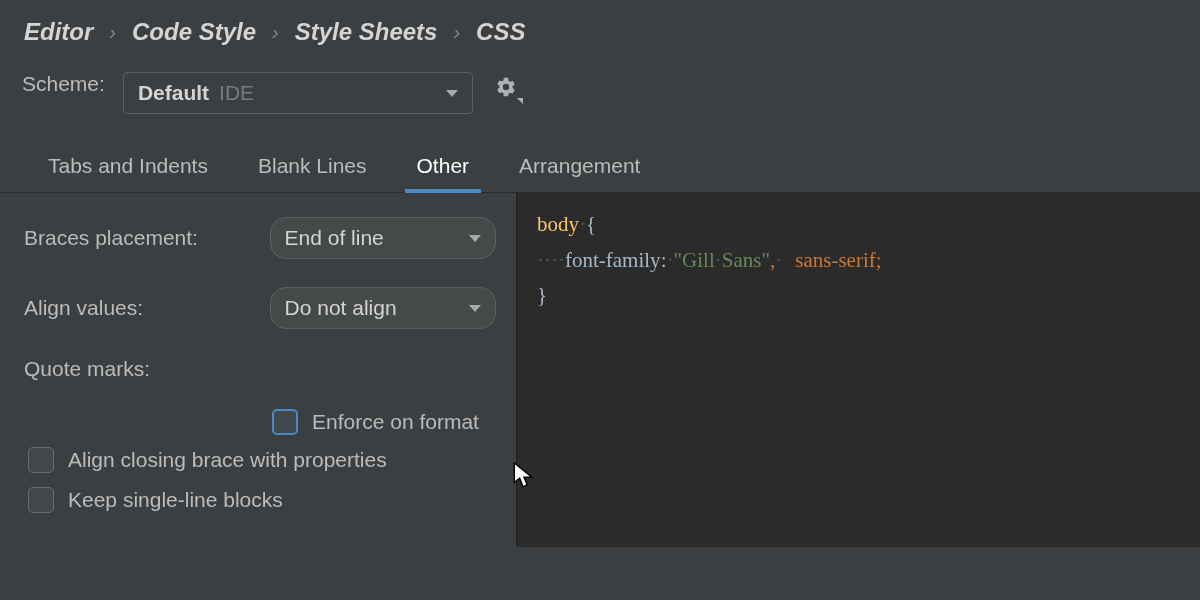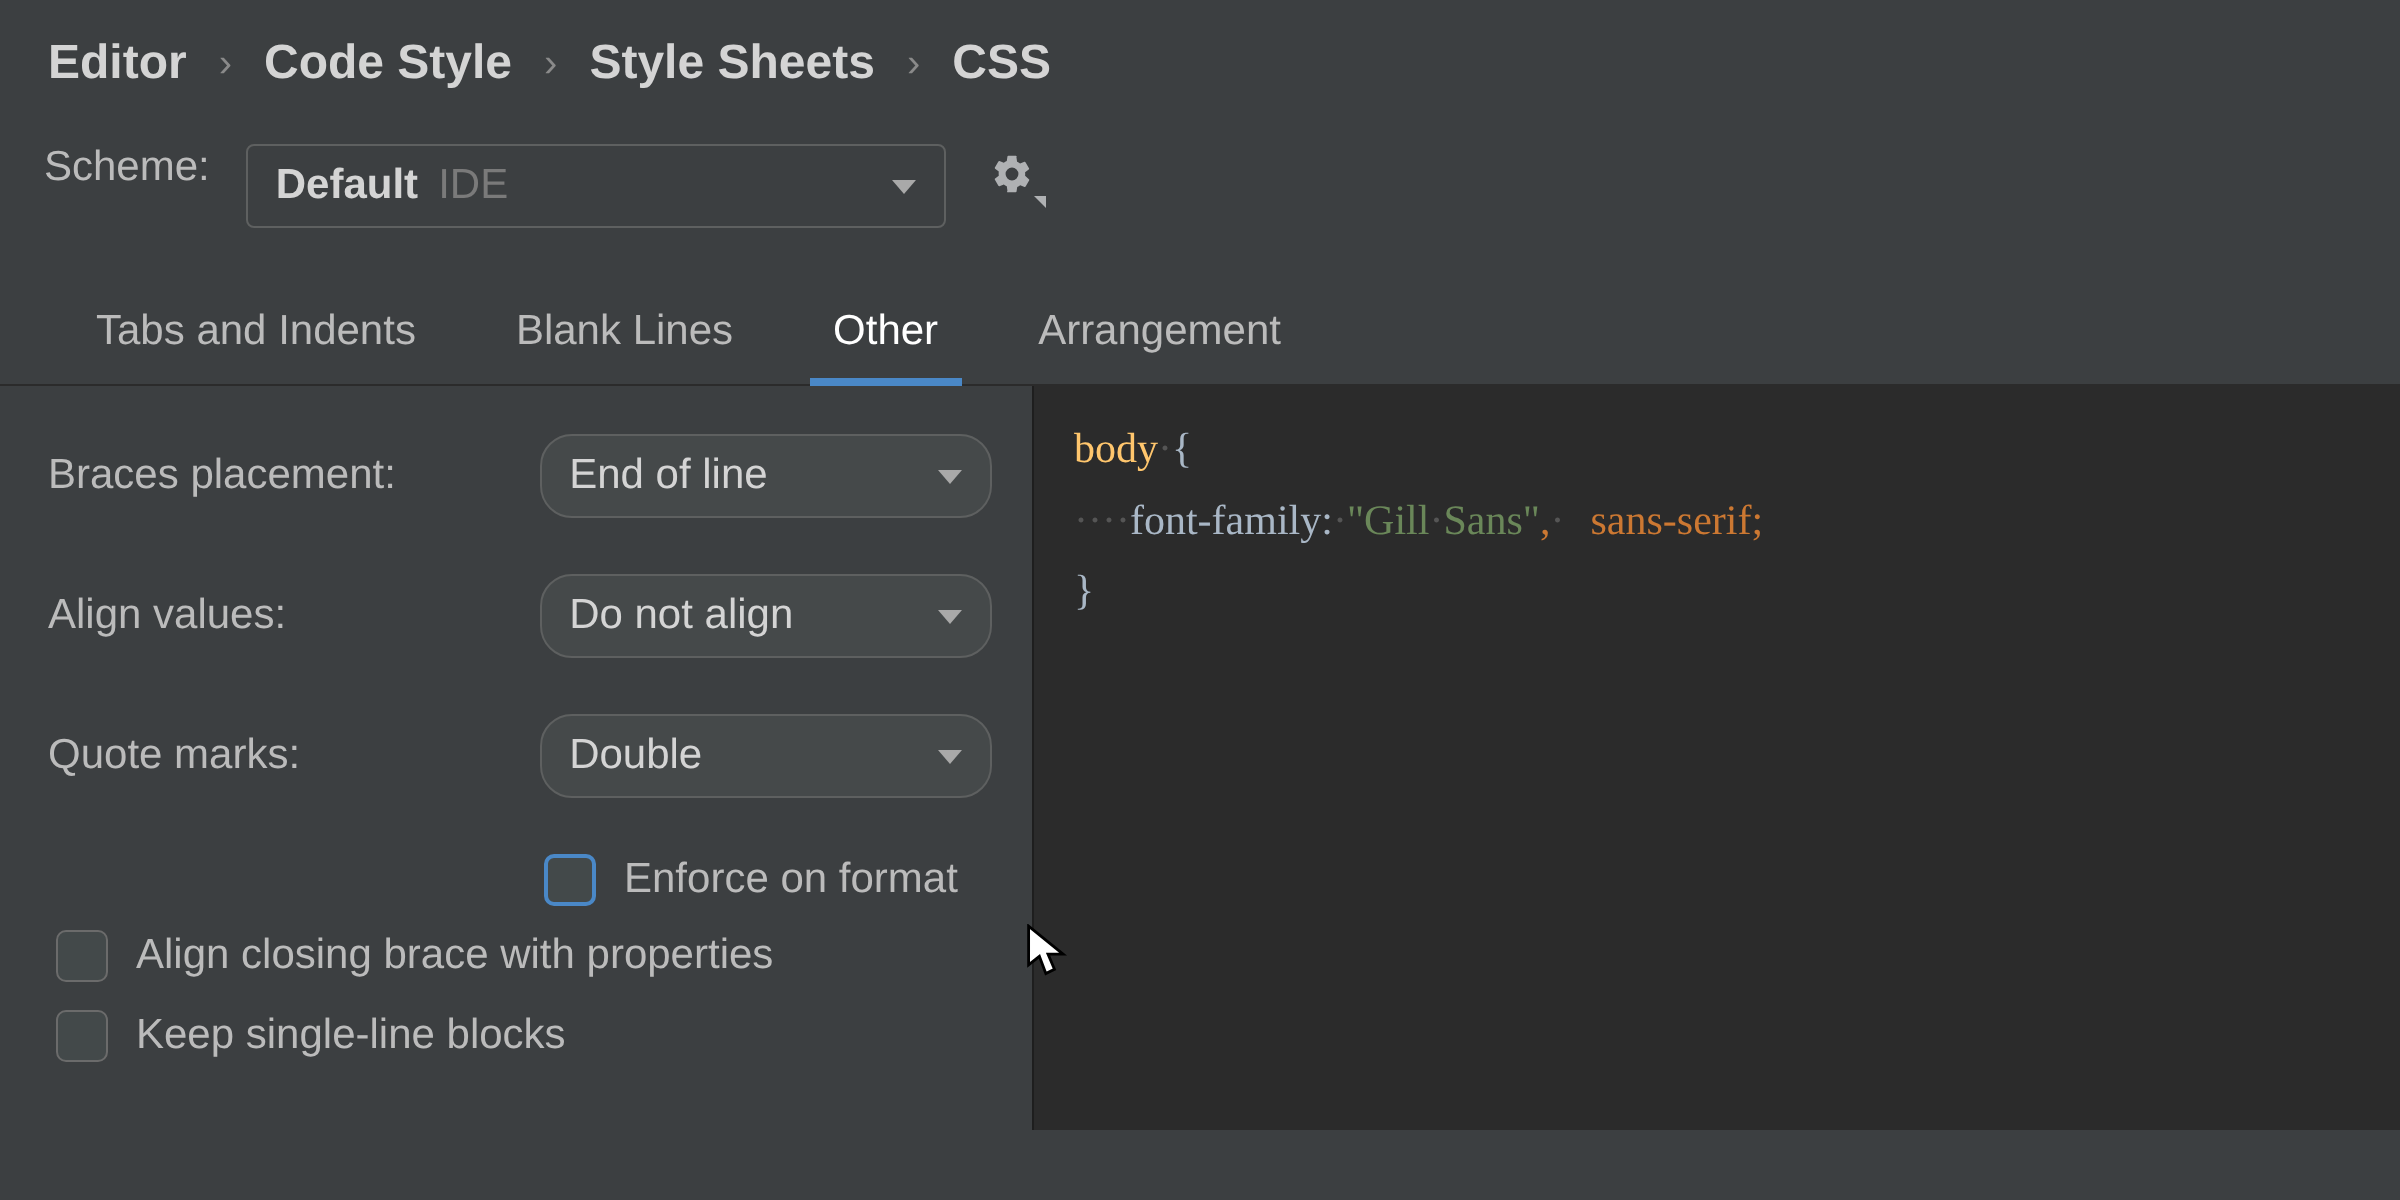--- a/index.html
+++ b/index.html
@@ -12,20 +12,21 @@
       overflow: hidden;
     }
     .breadcrumb {
       display: flex;
       align-items: center;
       gap: 12px;
       padding: 18px 24px 16px 24px;
       font-size: 24px;
       font-weight: 600;
       color: #d4d4d4;
+      font-style: italic;
     }
     .breadcrumb-sep {
       color: #8a8a8a;
       font-weight: 400;
       font-size: 20px;
       margin: 0 4px;
     }
     .scheme-row {
       display: flex;
       align-items: flex-start;
@@ -219,24 +220,20 @@
     <div class="form-row">
       <span class="form-label">Align values:</span>
       <div class="dropdown">
         <span class="dropdown-text">Do not align</span>
         <span class="chev-down"></span>
       </div>
     </div>
 
     <div class="form-row">
       <span class="form-label">Quote marks:</span>
-      <div class="dropdown">
-        <span class="dropdown-text">Double</span>
-        <span class="chev-down"></span>
-      </div>
     </div>
 
     <div class="check-row indented">
       <span class="checkbox highlight"></span>
       <span>Enforce on format</span>
     </div>
 
     <div class="check-row bottom">
       <span class="checkbox"></span>
       <span>Align closing brace with properties</span>

